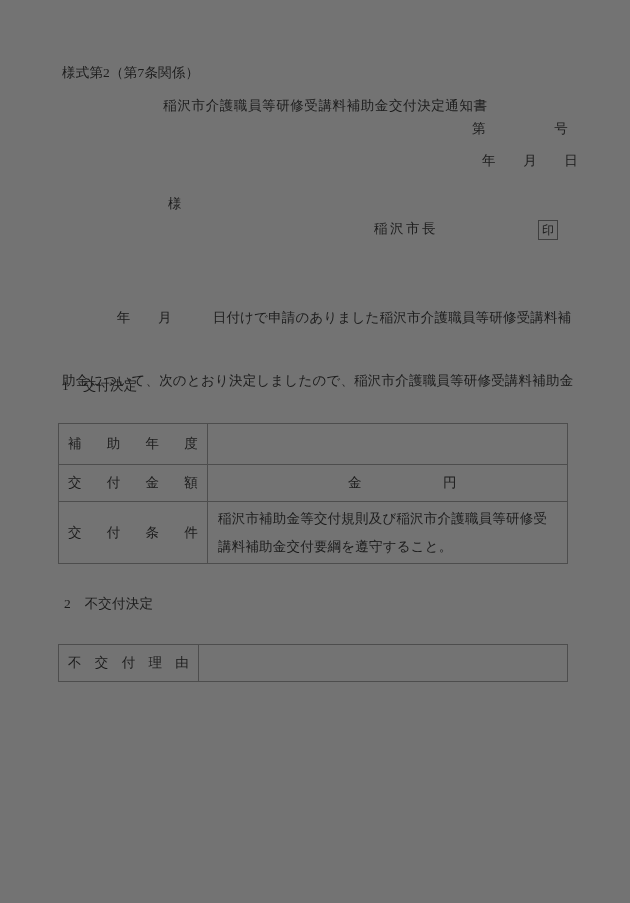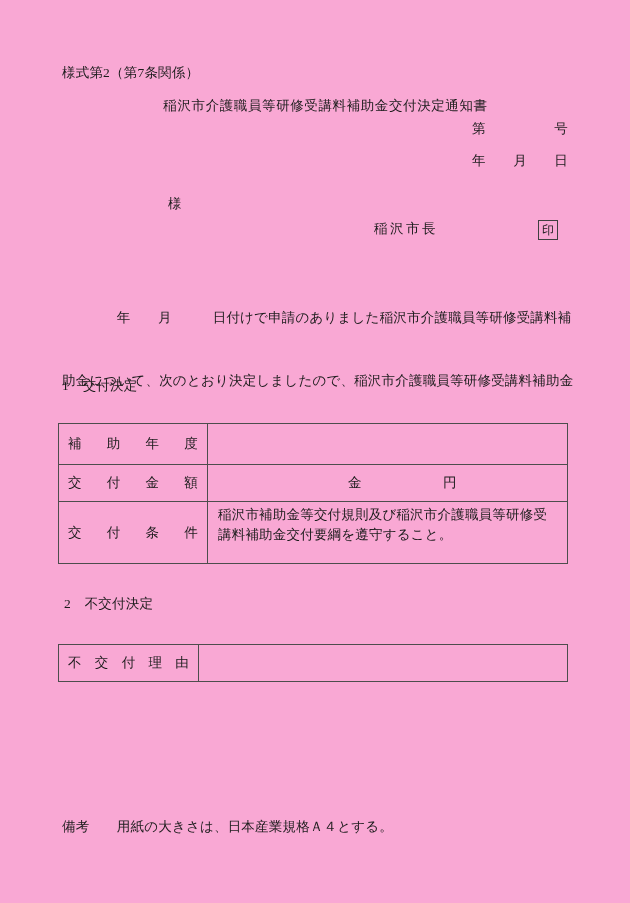--- a/index.html
+++ b/index.html
@@ -1,26 +1,26 @@
 <!DOCTYPE html>
 <html><head>
 <meta charset="utf-8">
 <style>
   html,body { margin:0; padding:0; background:#e8e8e8; }
   .page {
     position:relative; width:630px; height:903px; margin:0 auto;
-    background:#f9a8d4; color:#1c1c1c;
+    background:#737373; color:#1c1c1c;
     font-family:"Liberation Serif","DejaVu Serif",serif;
     font-size:13.5px; letter-spacing:0.2px; overflow:hidden;
   }
   .abs { position:absolute; white-space:pre; }
   .form-number { left:62px; top:64px; }
   .doc-title { left:0; right:0; top:97px; text-align:center; letter-spacing:0.6px;padding-left:21px; }
   .doc-number { right:62px; top:120px; }
-  .date-line { right:62px; top:152px; text-align:right; }
+  .date-line { right:52px; top:152px; text-align:right; }
   .addressee { left:168px; top:195px; }
   .mayor { left:374px; top:220px; letter-spacing:2.5px;font-family:Liberation Serif, serif; }
   .seal-box {
     position:absolute; left:538px; top:220px; width:20px; height:20px;
     border:1px solid #3f3f3f; box-sizing:border-box;
     display:flex; align-items:center; justify-content:center;
     font-size:12px; letter-spacing:0;
   }
   .body-par { left:62px; top:270px; width:512px; }
   .body-par .bline { white-space:pre; line-height:31px; }
@@ -43,21 +43,21 @@
   .lcell {
     border-right:1px solid #4d4d4d; box-sizing:border-box;
     display:flex; justify-content:space-between; align-items:center;
     padding:0 9px;
   }
   .lcell-w1 { width:149px; }
   .lcell-w2 { width:140px; }
   .vcell { flex:1; position:relative; box-sizing:border-box; }
   .amount-prefix { position:absolute; left:140px; top:50%; transform:translateY(-50%); }
   .amount-suffix { position:absolute; left:235px; top:50%; transform:translateY(-50%); }
-  .cond-text { padding:3px 8px 3px 10px; line-height:20px; }
+  .cond-text { padding:3px 8px 3px 10px; line-height:28px; }
 </style>
 </head>
 <body>
 
 <div class="page">
 
   <div class="abs form-number">様式第2（第7条関係）</div>
 
   <div class="abs doc-title">稲沢市介護職員等研修受講料補助金交付決定通知書</div>
 
@@ -123,15 +123,14 @@
         <span>不</span>
         <span>交</span>
         <span>付</span>
         <span>理</span>
         <span>由</span>
       </div>
       <div class="vcell"></div>
     </div>
   </div>
 
-  <div class="abs remarks">備考　　用紙の大きさは、日本産業規格Ａ４とする。</div>
 
 </div>
 
 </body></html>

